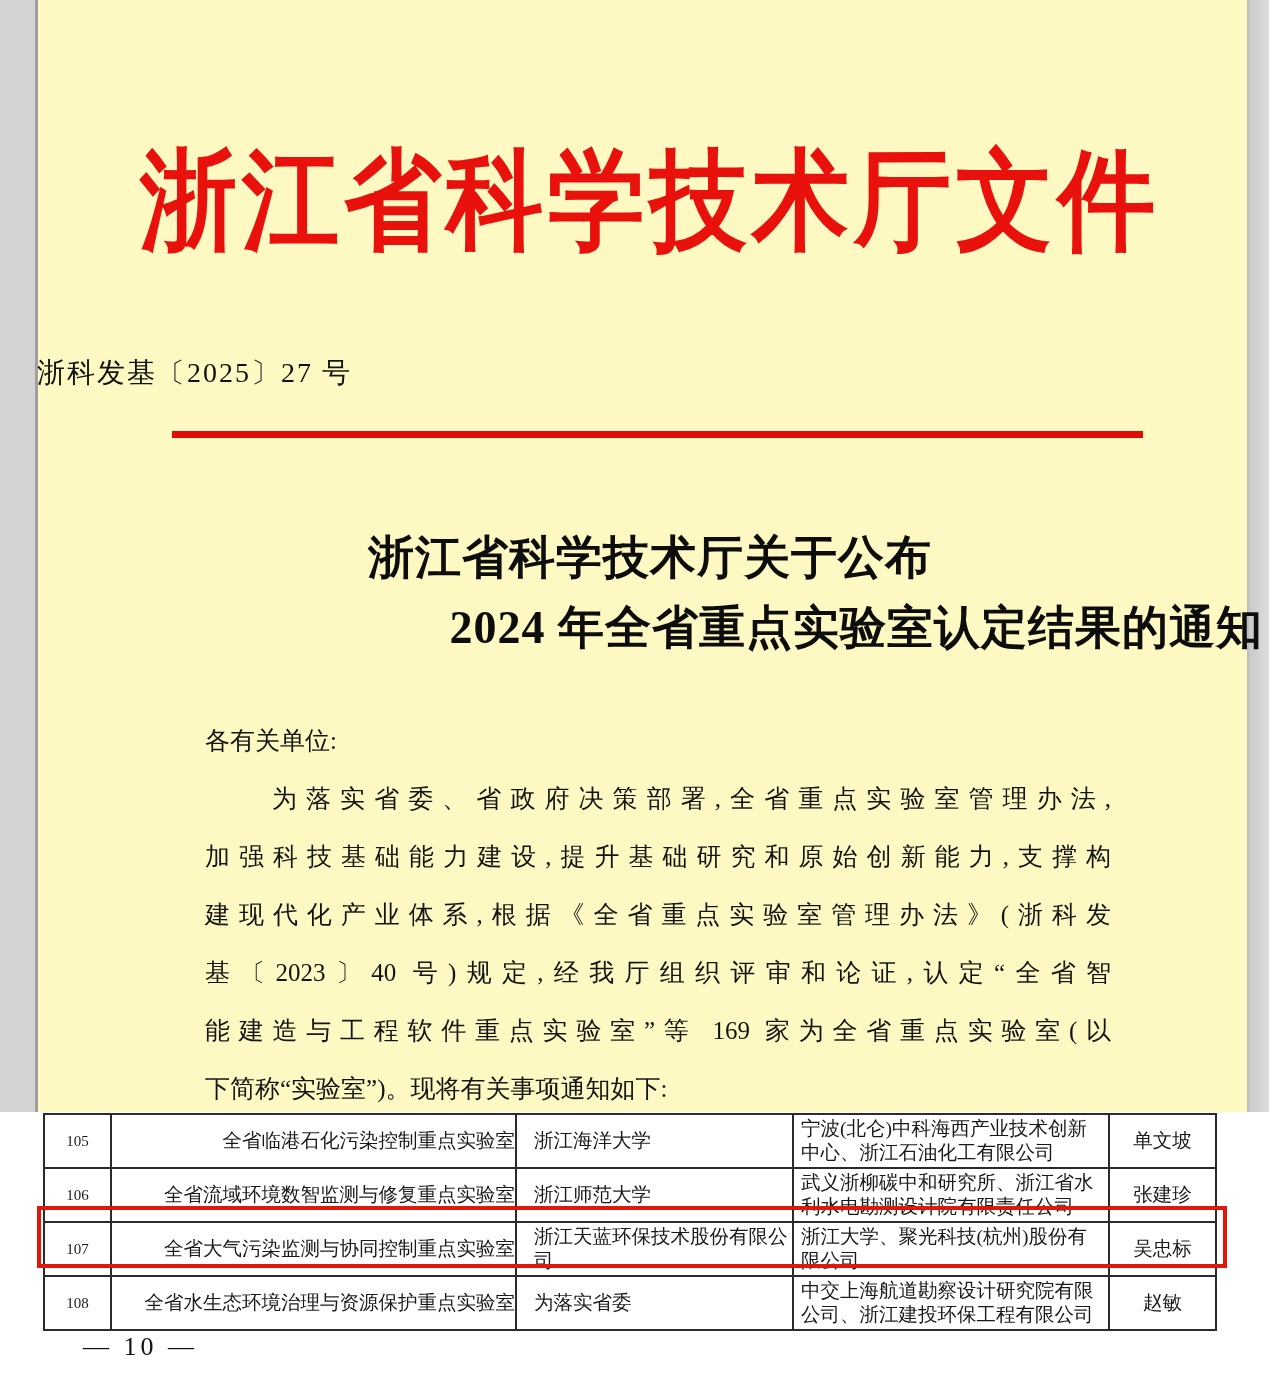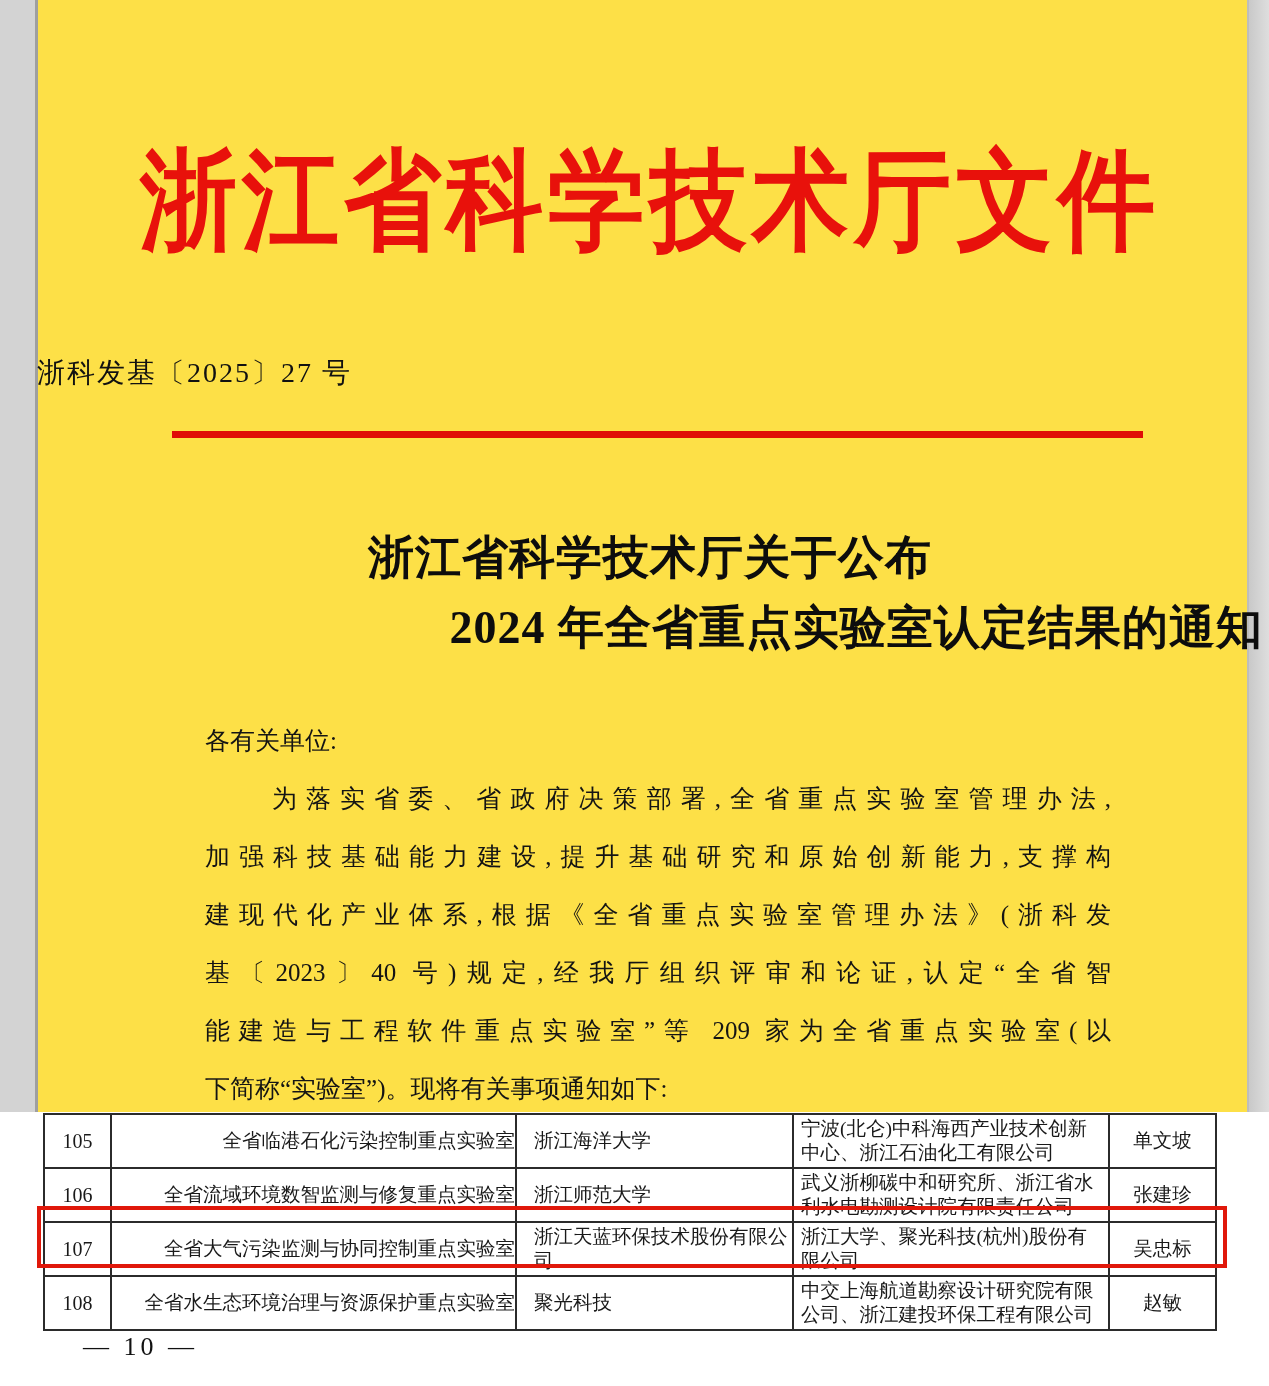--- a/index.html
+++ b/index.html
@@ -4,21 +4,21 @@
 <style>
   * { margin: 0; padding: 0; box-sizing: border-box; }
   html, body { background: #ffffff; }
   body {
     width: 1269px; height: 1386px;
     position: relative;
     overflow: hidden;
     font-family: "Liberation Serif", "DejaVu Serif", serif;
     color: #1c1c1c;
   }
-  .page { position: absolute; inset: 0; background: #fde047; }
+  .page { position: absolute; inset: 0; background: #fef9c3; }
 
   
   .margin-strip { position: absolute; top: 0; height: 1112px; background: #d3d3d3; }
   .margin-strip.left  { left: 0; width: 38px; border-right: 3px solid #9f9f9f; }
   .margin-strip.right { left: 1247px; width: 22px; border-left: 2px solid #bdbdbd;
                         background: linear-gradient(90deg,#c9c9c9,#dedede); }
 
   .doc-area { position: absolute; left: 37px; top: 0; width: 1226px; height: 1112px; }
 
   .masthead {
@@ -61,21 +61,21 @@
     position: absolute; left: 43px; top: 1px;
     border-collapse: collapse; table-layout: fixed;
     font-size: 19.5px; color: #191919;
   }
   table.results td {
     border: 2px solid #2b2b2b;
     vertical-align: middle;
     line-height: 24px;
     overflow: hidden;
   }
-  td.c-no   { width: 67px;  text-align: center; font-size: 20px; }
+  td.c-no   { width: 67px;  text-align: center; font-size: 15px; }
   td.c-lab  { width: 405px; text-align: right; padding-left: 2px; }
   td.c-inst { width: 277px; text-align: left; padding-left: 17px; }
   td.c-part { width: 316px; text-align: left; padding: 2px 7px; }
   td.c-dir  { width: 107px; text-align: center; }
   tr.r0 { height: 49px; }
   tr.r1 { height: 46px; }
   tr.r2 { height: 54px; }
   tr.r3 { height: 47px; margin-left: 44px; }
 
   .highlight-box {
@@ -104,21 +104,21 @@
     <div class="red-line"></div>
     <div class="notice-title l1">浙江省科学技术厅关于公布</div>
     <div class="notice-title l2">2024 年全省重点实验室认定结果的通知</div>
 
     <div class="body-text">
       <div class="body-line">各有关单位:</div>
       <div class="body-line jline indent">为落实省委、省政府决策部署,全省重点实验室管理办法,</div>
       <div class="body-line jline">加强科技基础能力建设,提升基础研究和原始创新能力,支撑构</div>
       <div class="body-line jline">建现代化产业体系,根据《全省重点实验室管理办法》(浙科发</div>
       <div class="body-line jline">基〔2023〕40 号)规定,经我厅组织评审和论证,认定“全省智</div>
-      <div class="body-line jline">能建造与工程软件重点实验室”等 209 家为全省重点实验室(以</div>
+      <div class="body-line jline">能建造与工程软件重点实验室”等 169 家为全省重点实验室(以</div>
       <div class="body-line">下简称“实验室”)。现将有关事项通知如下:</div>
     </div>
   </div>
 
   <div class="table-area">
     <table class="results">
       <tbody>
         <tr class="r0">
           <td class="c-no">105</td>
           <td class="c-lab">全省临港石化污染控制重点实验室</td>
@@ -136,21 +136,21 @@
         <tr class="r2">
           <td class="c-no">107</td>
           <td class="c-lab">全省大气污染监测与协同控制重点实验室</td>
           <td class="c-inst">浙江天蓝环保技术股份有限公司</td>
           <td class="c-part">浙江大学、聚光科技(杭州)股份有限公司</td>
           <td class="c-dir">吴忠标</td>
         </tr>
         <tr class="r3">
           <td class="c-no">108</td>
           <td class="c-lab">全省水生态环境治理与资源保护重点实验室</td>
-          <td class="c-inst">聚光科技</td>
+          <td class="c-inst">为落实省委</td>
           <td class="c-part">中交上海航道勘察设计研究院有限公司、浙江建投环保工程有限公司</td>
           <td class="c-dir">赵敏</td>
         </tr>
       </tbody>
     </table>
 
     <div class="highlight-box"></div>
 
     <div class="page-number">— 10 —</div>
   </div>

